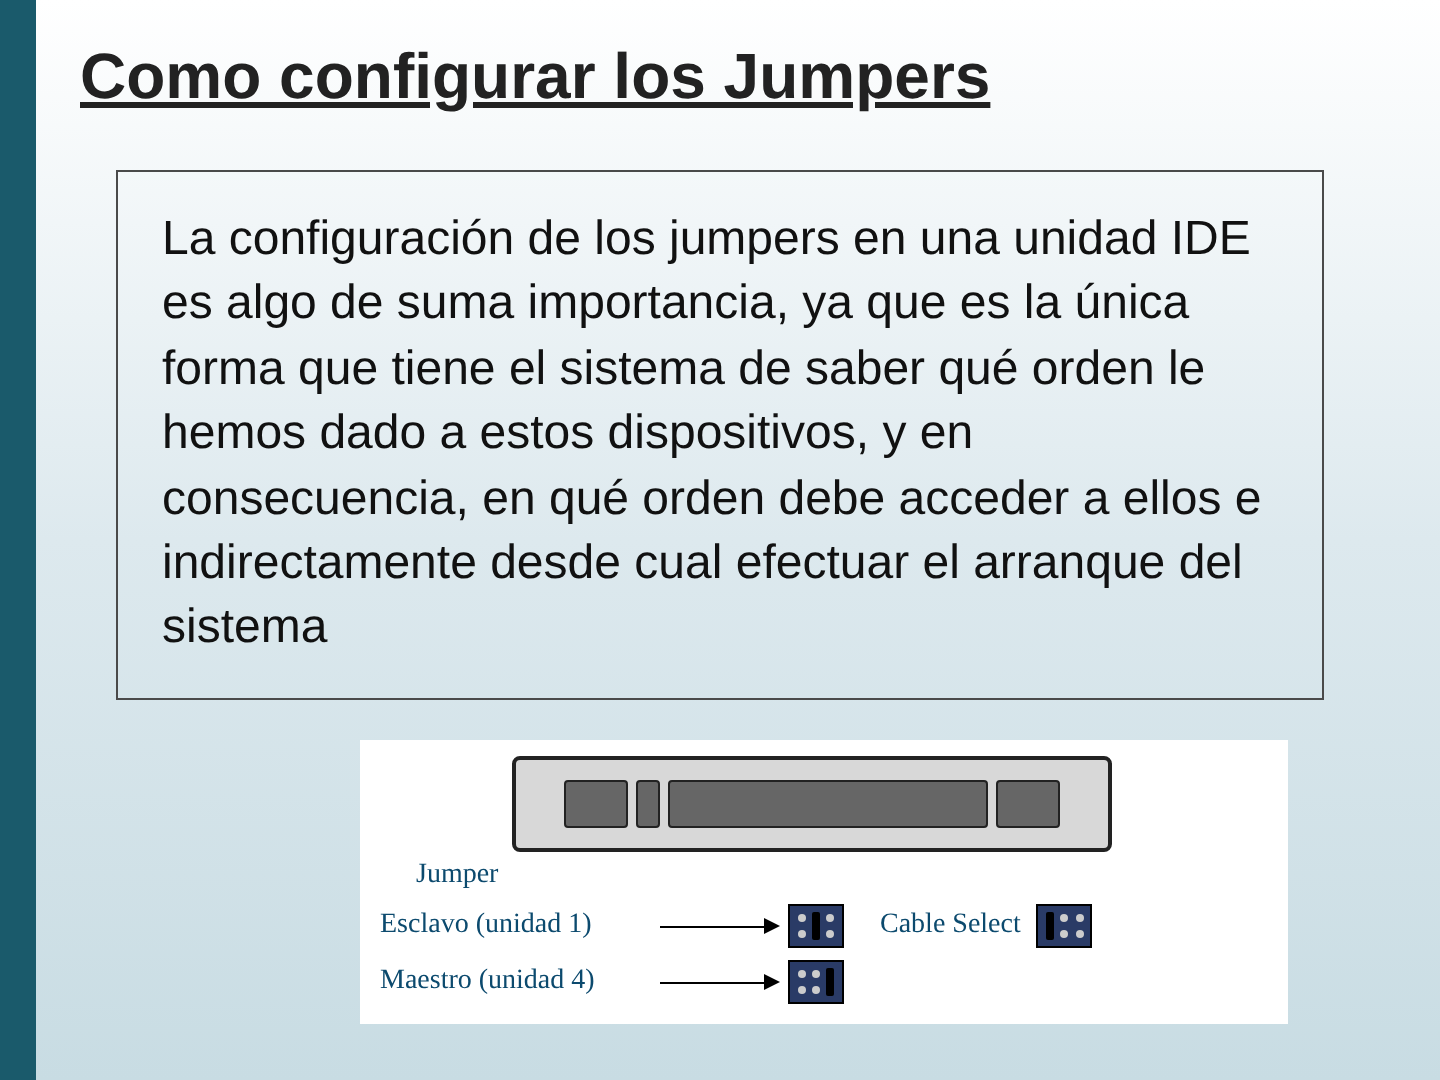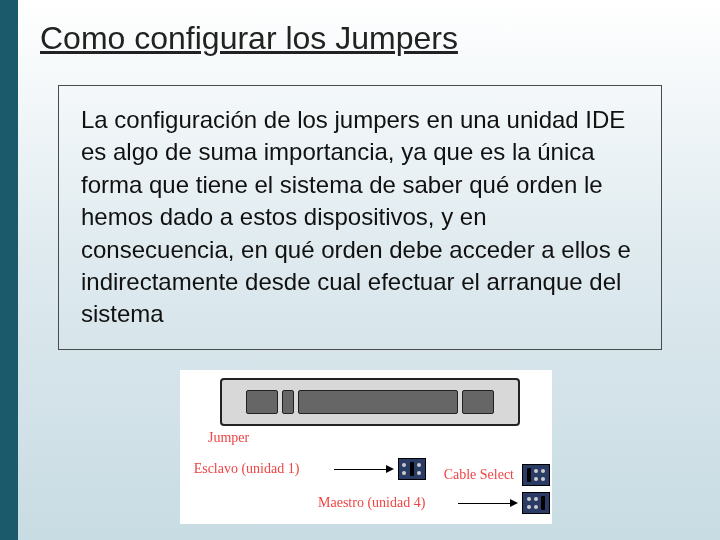--- a/index.html
+++ b/index.html
@@ -16,44 +16,44 @@
     width: 18px;
     background: #1a5a6b;
   }
   .content {
     position: absolute;
     left: 0; right: 0; top: 0; bottom: 0;
     padding: 20px 30px 0 30px;
   }
   h1.title {
     font-size: 32px;
-    font-weight: 400;
+    font-weight: 700;
     color: #222;
     text-decoration: underline;
     margin-bottom: 28px;
     margin-left: 10px;
   }
   .card {
     margin-left: 28px;
     margin-right: 28px;
     border: 1px solid #4a4a4a;
     background: transparent;
     padding: 18px 22px;
     font-size: 24px;
     line-height: 1.35;
     color: #111;
   }
   .diagram-wrap {
     margin-top: 20px;
     margin-left: 150px;
-    width: 372px;
+    width: 464px;
     background: #fff;
-    padding: 8px 2px 4px 10px;
+    padding: 8px 22px 4px 10px;
     font-size: 12px;
-    color: #ef4444;
+    color: #0c4a6e;
   }
   .drive-outer {
     width: 300px;
     height: 48px;
     margin: 0 auto 4px auto;
     border: 2px solid #222;
     background: #d8d8d8;
     border-radius: 4px;
     position: relative;
     display: flex;
@@ -80,21 +80,20 @@
   .jlabel-row {
     font-family: "Times New Roman", serif;
     font-size: 14px;
     margin-left: 18px;
     margin-bottom: 6px;
   }
   .jumper-line {
     display: flex;
     align-items: center;
     margin-bottom: 6px;
-    justify-content: flex-end;
   }
   .jl-label {
     font-family: "Times New Roman", serif;
     font-size: 14px;
     width: 140px;
     white-space: nowrap;
   }
   .jl-arrow {
     flex: 0 0 60px;
     height: 12px;
@@ -127,21 +126,21 @@
     padding: 3px;
     margin-left: 4px;
   }
   .pin { width: 4px; height: 4px; background: #ccc; border-radius: 50%; margin: auto; }
   .pin.cap { background: #000; border-radius: 1px; width: 4px; height: 100%; grid-row: span 2; }
   .cs-label {
     font-family: "Times New Roman", serif;
     font-size: 14px;
     margin-left: 18px;
   }
-  .cs-group { display: flex; align-items: center; margin-top: 12px; }
+  .cs-group { display: flex; align-items: center; }
 </style>
 </head>
 <body>
 
 <div class="accent-left"></div>
 
 <div class="content">
   <h1 class="title">Como configurar los Jumpers</h1>
 
   <div class="card">

